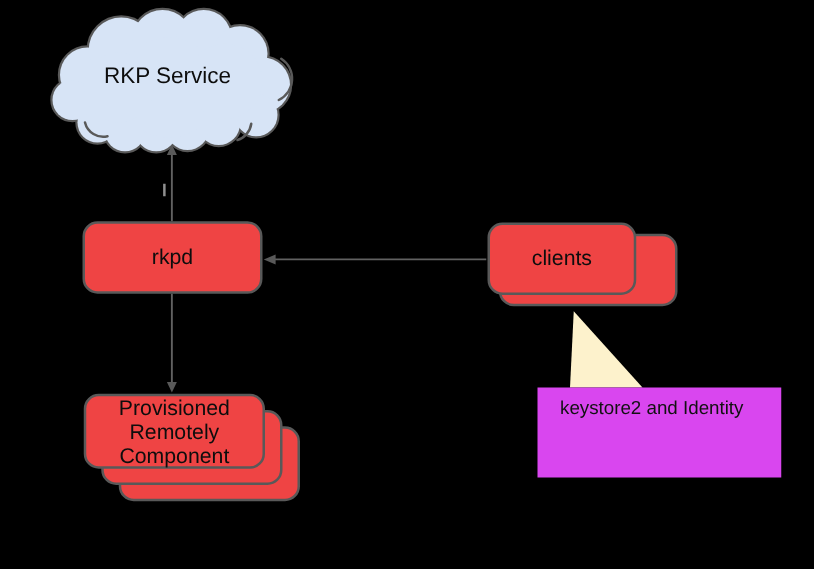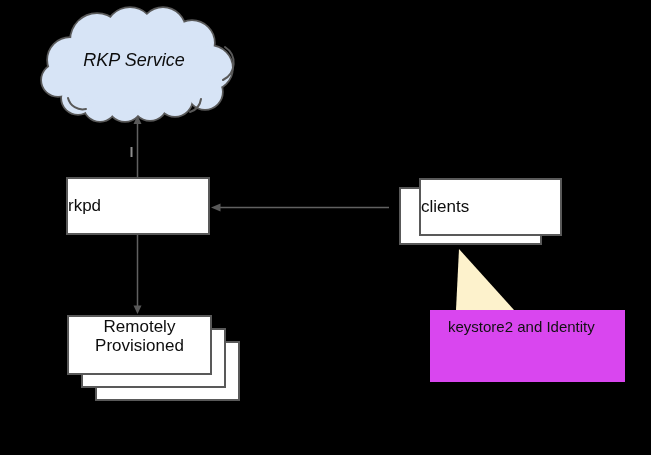--- a/index.html
+++ b/index.html
@@ -7,35 +7,35 @@
     position:relative;
     width:651px;height:455px;
     background:#000;
     font-family:"Liberation Sans",sans-serif;
     overflow:hidden;
   }
   #shapes{position:absolute;left:0;top:0;z-index:1;}
   .node{
     position:absolute;
     box-sizing:border-box;
-    background:#ffffff;
+    background:#ef4444;
     border:2px solid #595959;
-    border-radius:0;
+    border-radius:12px;
     z-index:2;
-    display:flex;align-items:center;
+    display:flex;align-items:center;justify-content:center;
     color:#0d0d0d;
   }
   .node-label{font-size:17px;color:#0d0d0d;}
   .stack-blank{z-index:1;}
   #cloud-label{
     position:absolute;left:40px;top:50px;width:188px;
-    text-align:center;font-size:18px;color:#0d0d0d;z-index:2;font-style:italic;
+    text-align:center;font-size:18px;color:#0d0d0d;z-index:2;
   }
   #rkpd-box{left:66px;top:177px;width:144px;height:58px;}
-  #clients-front{left:390px;top:178px;width:143px;height:58px;margin-left:29px;}
+  #clients-front{left:390px;top:178px;width:119px;height:58px;}
   #clients-back{left:399px;top:187px;width:143px;height:58px;}
   #rpc-front{left:67px;top:315px;width:145px;height:60px;flex-direction:column;}
   #rpc-mid{left:81px;top:328px;width:145px;height:60px;}
   #rpc-back{left:95px;top:341px;width:145px;height:60px;}
   .rpc-line{font-size:17px;line-height:19px;text-align:center;color:#0d0d0d;}
   #callout{
     position:absolute;left:430px;top:310px;width:195px;height:72px;
     box-sizing:border-box;
     background:#d946ef;z-index:2;
     padding:8px 6px 0 18px;
@@ -117,21 +117,22 @@
   </div>
 
   <div class="node stack-blank" id="clients-back"></div>
   <div class="node" id="clients-front">
     <span class="node-label">clients</span>
   </div>
 
   <div class="node stack-blank" id="rpc-back"></div>
   <div class="node stack-blank" id="rpc-mid"></div>
   <div class="node" id="rpc-front">
+    <div class="rpc-line">Provisioned</div>
     <div class="rpc-line">Remotely</div>
-    <div class="rpc-line">Provisioned</div>
+    <div class="rpc-line">Component</div>
   </div>
 
   <div id="callout">
     <div class="callout-line">keystore2 and Identity</div>
   </div>
 
 </div>
 
 </body></html>

